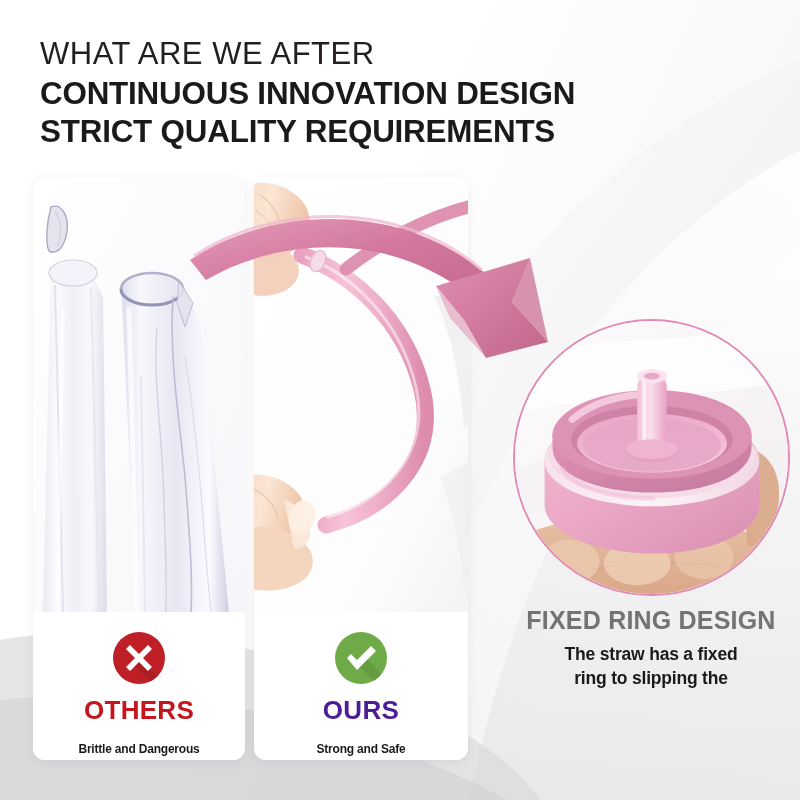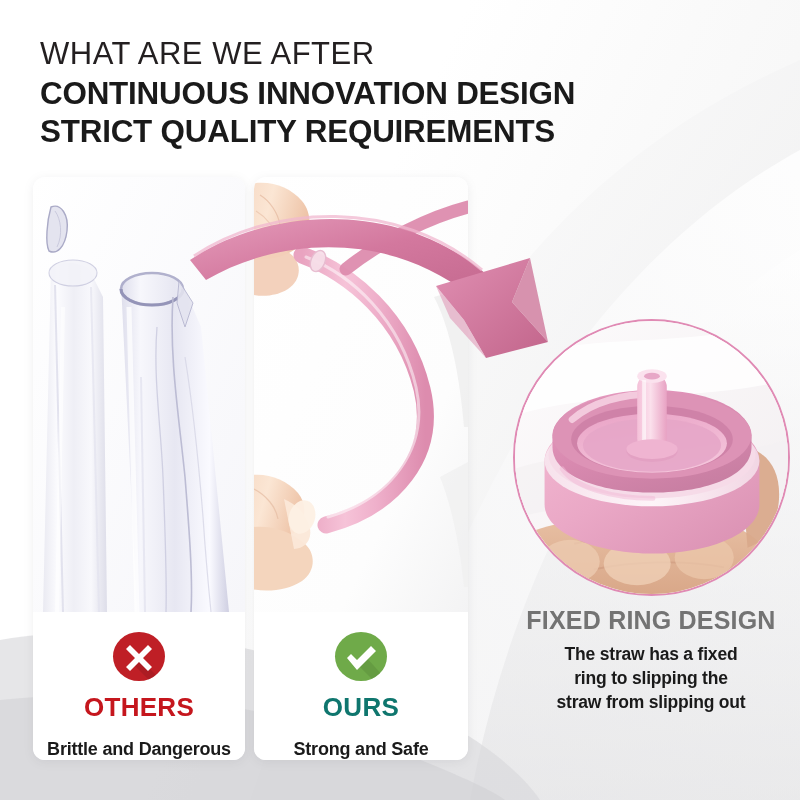--- a/index.html
+++ b/index.html
@@ -94,24 +94,24 @@
   .badge-x  { background: #bf1f26; }
   .badge-ck { background: #6faa49; }
   .badge-icon .glyph { position: absolute; inset: 0; }
   .verdict {
     margin-top: 11px;
     font-size: 26px;
     font-weight: 700;
     letter-spacing: 0.3px;
   }
   .verdict-bad  { color: #c5161d; }
-  .verdict-good { color: #0f766e; }
+  .verdict-good { color: #4c1d95; }
   .verdict-sub {
     margin-top: 16px;
-    font-size: 18px;
+    font-size: 12px;
     font-weight: 700;
     color: #1a1a1a;
     white-space: nowrap;
     letter-spacing: -0.2px;
   }
 
   
   .straw-photo { position: absolute; inset: 0; }
 
   
@@ -419,17 +419,16 @@
       <ellipse cx="139" cy="132" rx="26" ry="11" fill="#e3a0c3" opacity="0.95"></ellipse>
       <ellipse cx="139" cy="130" rx="26" ry="10" fill="#efb4d1"></ellipse>
     </svg>
   </div>
 
   <div class="right-caption">
     <div class="caption-title">FIXED RING DESIGN</div>
     <div class="caption-body">
       <span>The straw has a fixed</span>
       <span>ring to slipping the</span>
-      <span>straw from slipping out</span>
     </div>
   </div>
 
 </div>
 
 </body></html>

